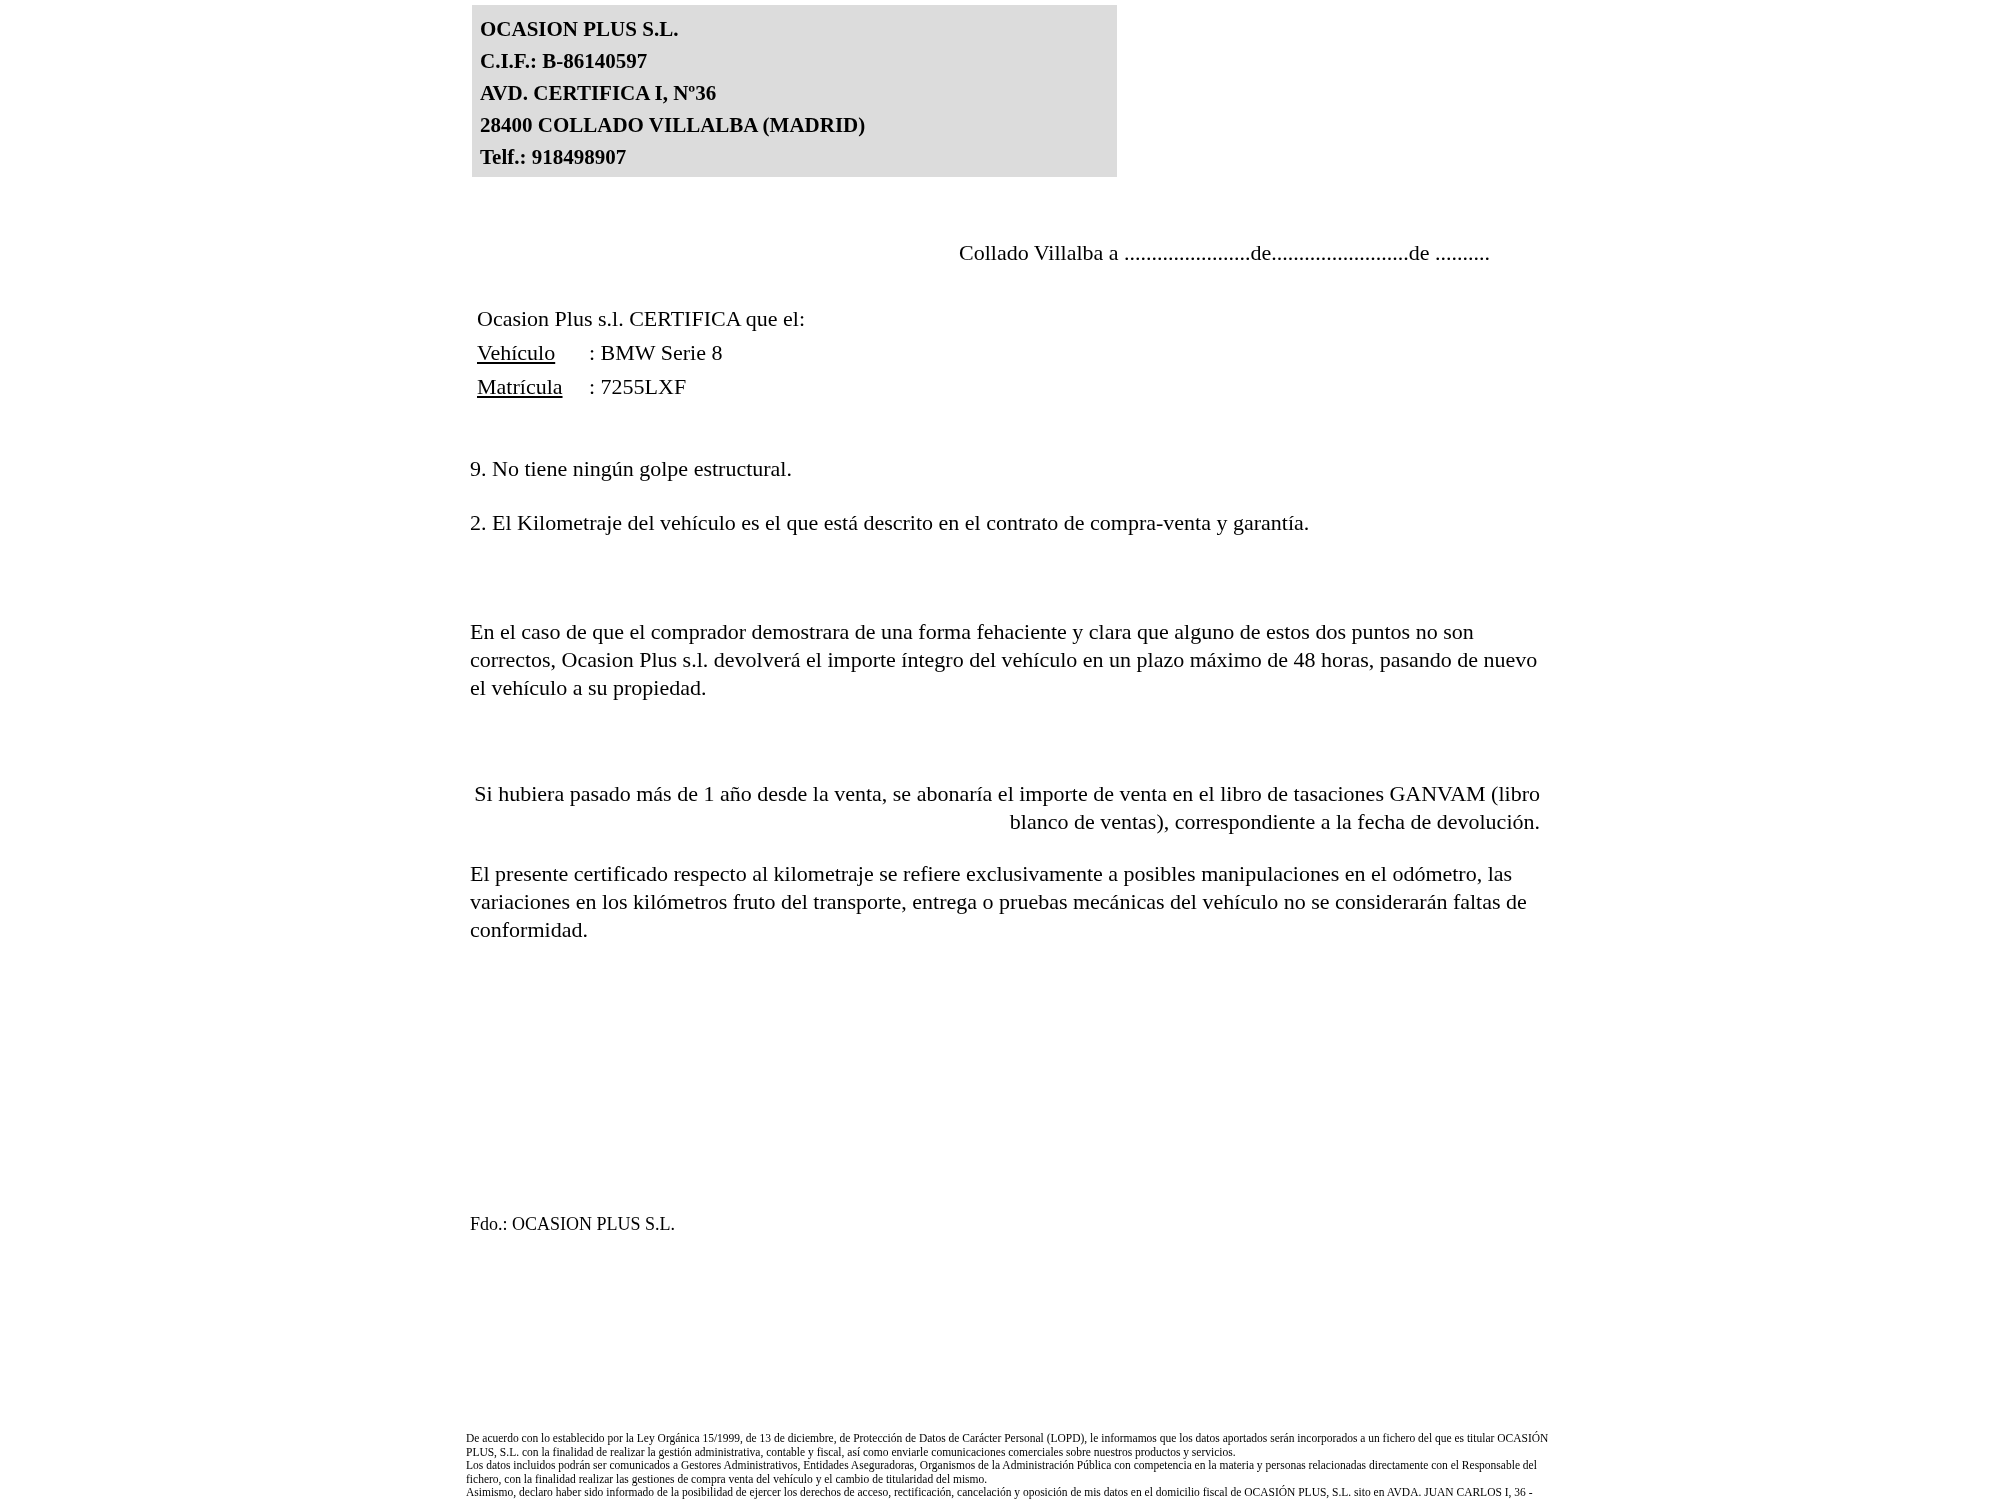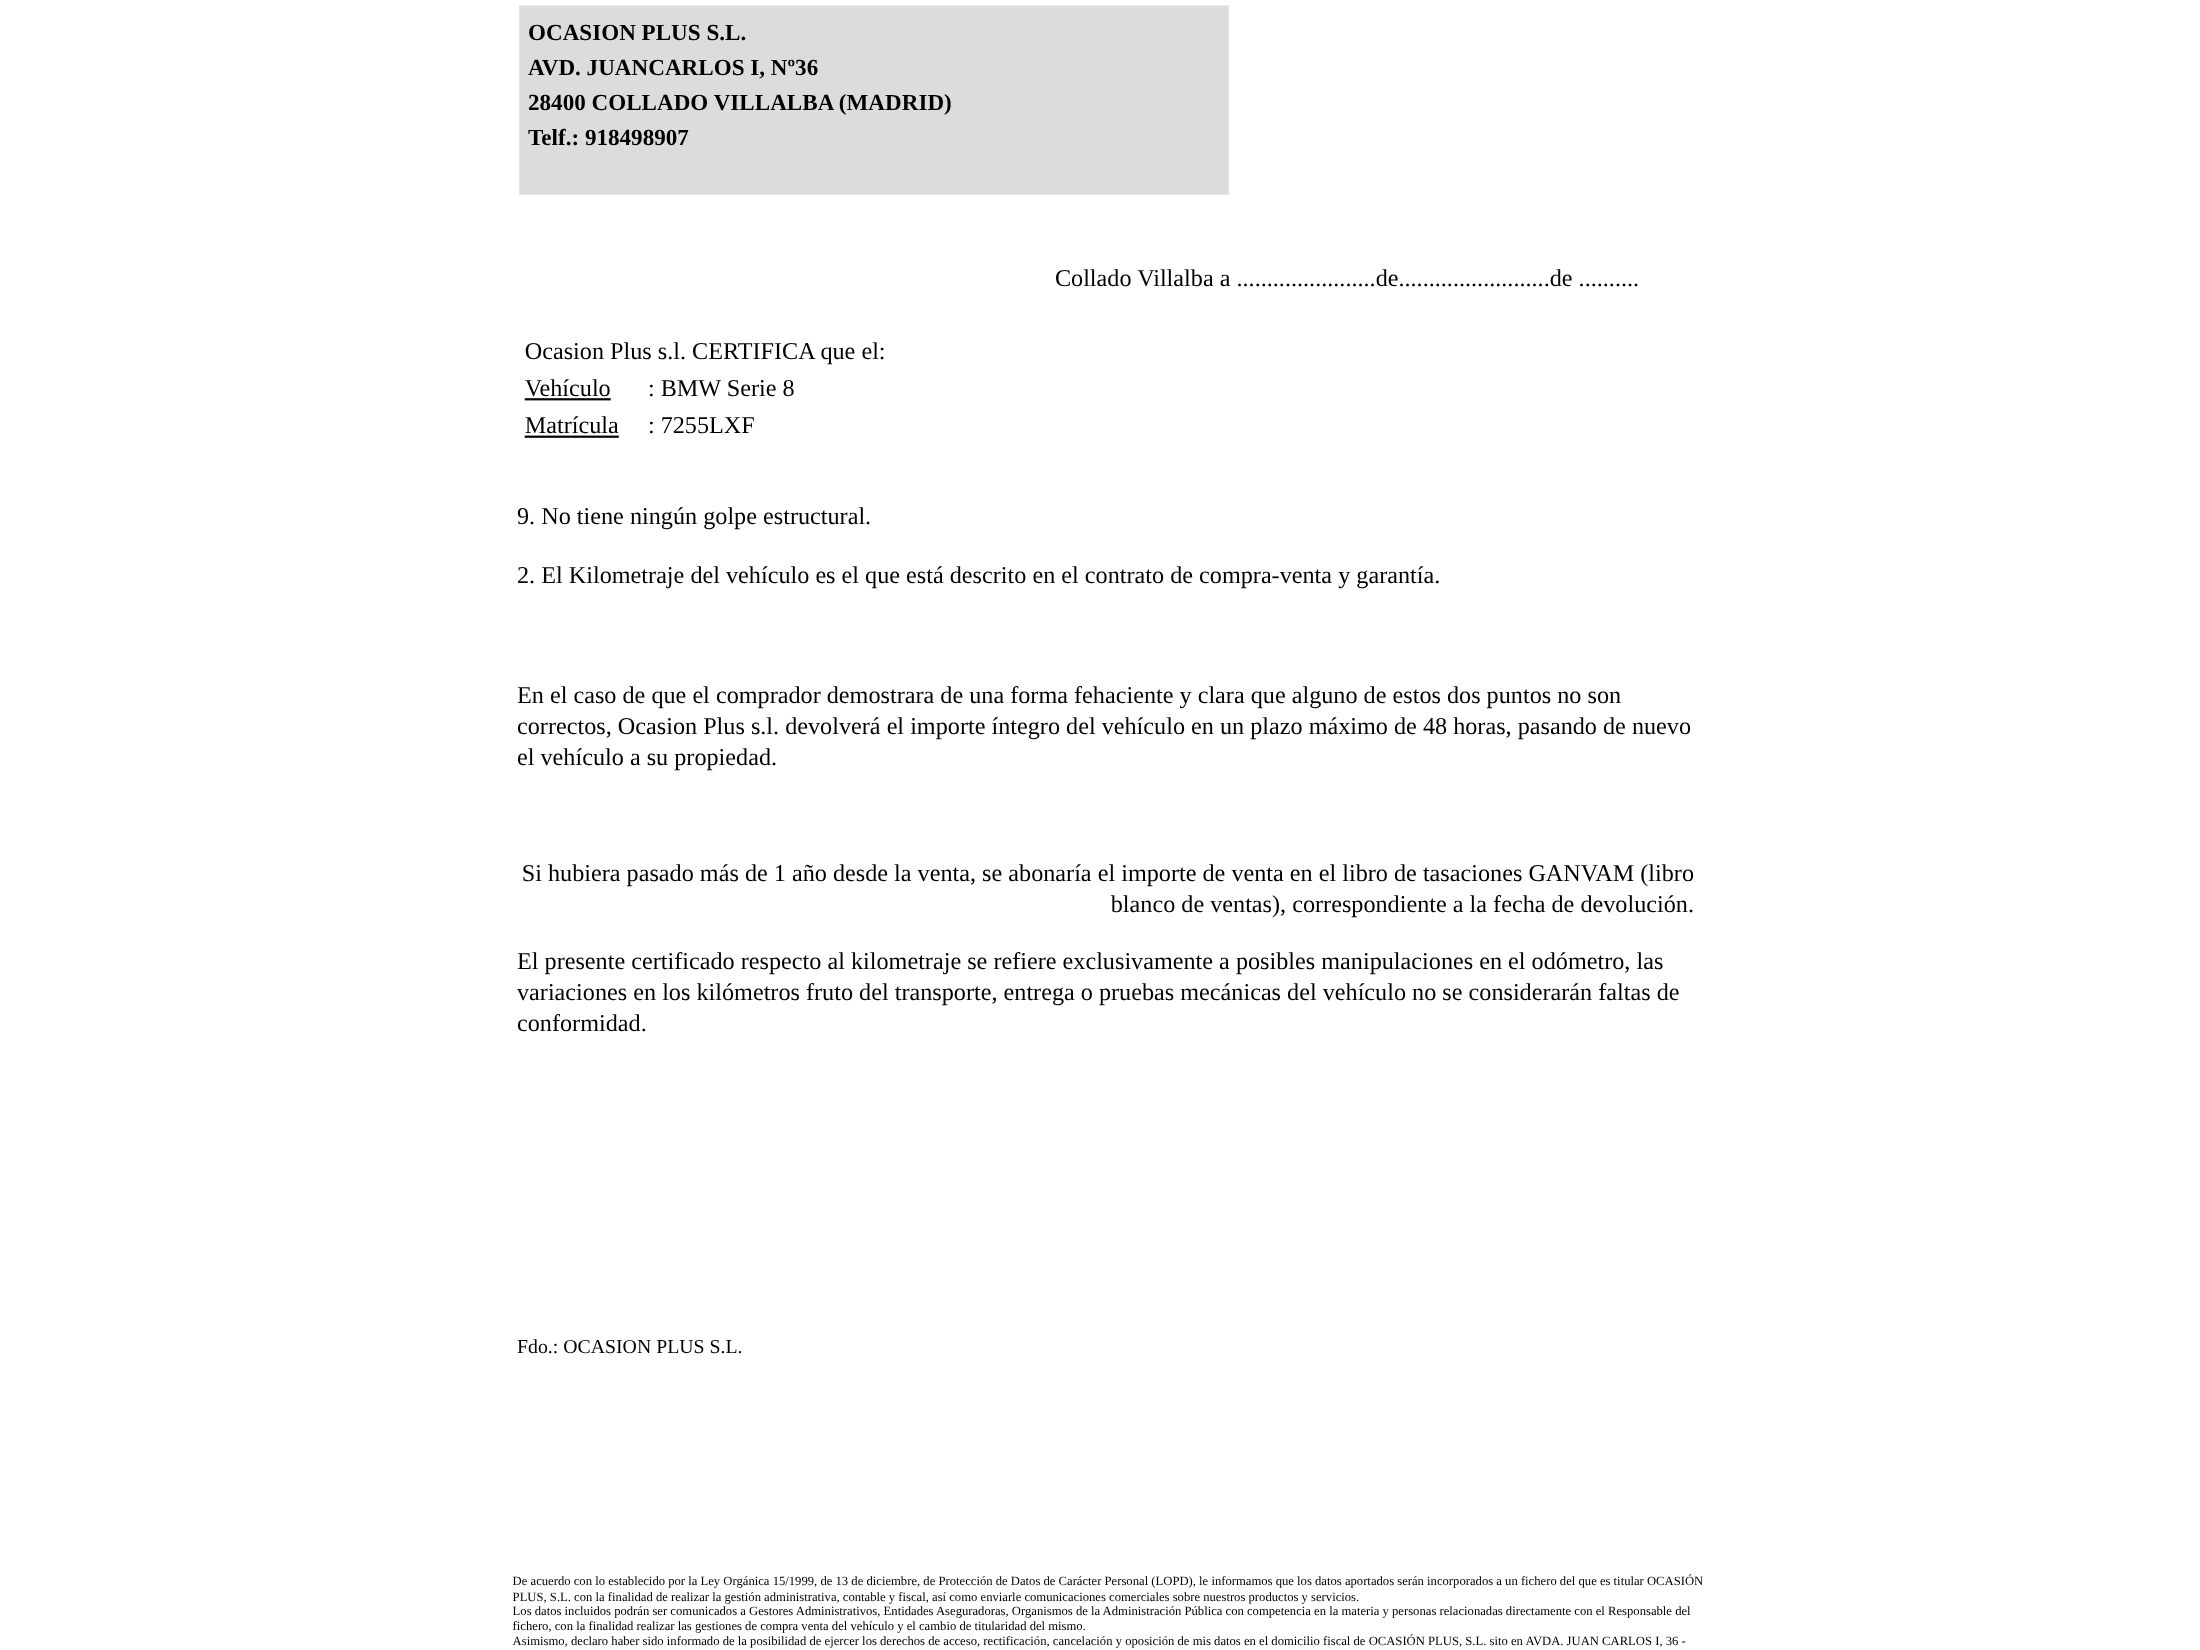--- a/index.html
+++ b/index.html
@@ -91,21 +91,22 @@
     margin: 0;
   }
 </style>
 </head>
 <body>
 
 <div class="page">
 
   <div class="abs header-box">
     <div class="hline">OCASION PLUS S.L.</div>
-    <div class="hline">AVD. JUANCARLOS I, Nº36</div>
+    <div class="hline">C.I.F.: B-86140597</div>
+    <div class="hline">AVD. CERTIFICA I, Nº36</div>
     <div class="hline">28400 COLLADO VILLALBA (MADRID)</div>
     <div class="hline">Telf.: 918498907</div>
   </div>
 
   <div class="abs date-line">Collado Villalba a .......................de.........................de ..........</div>
 
   <div class="abs certify-block">
     <div>Ocasion Plus s.l. CERTIFICA que el:</div>
     <div>
       <span class="cert-label">Vehículo</span><span>: BMW Serie 8</span>

